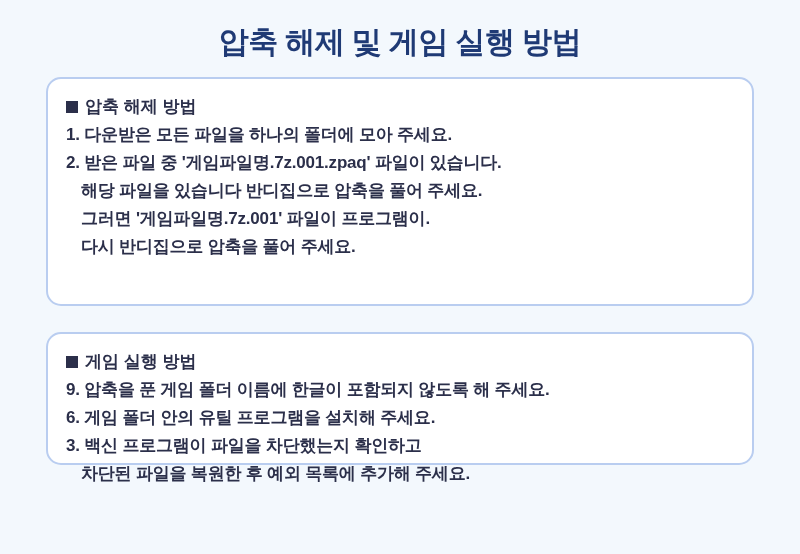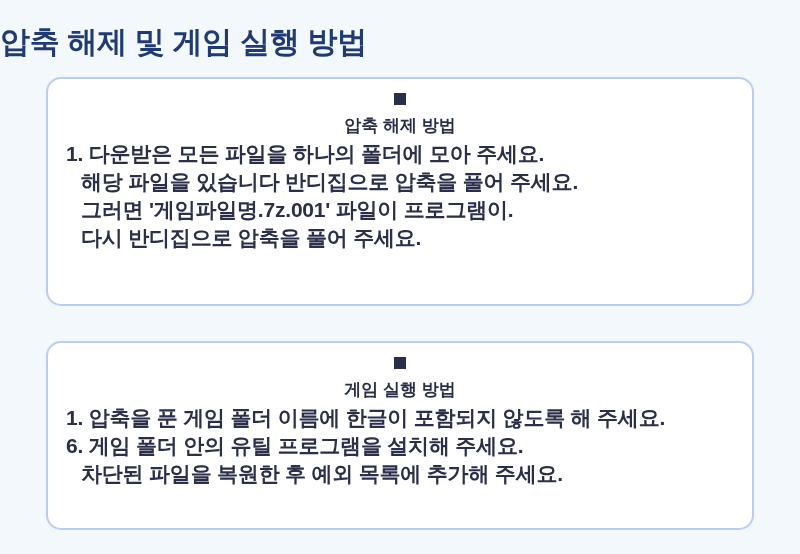--- a/index.html
+++ b/index.html
@@ -17,67 +17,68 @@
     position: relative;
     width: 800px;
     height: 554px;
     box-sizing: border-box;
   }
   .page-title {
     position: absolute;
     left: 0;
     top: 22px;
     width: 800px;
+    text-align: center;
     font-size: 30px;
     font-weight: bold;
     color: #1f3a75;
     letter-spacing: -0.3px;
     line-height: 40px;
     white-space: nowrap;
+    font-family: Liberation Serif, serif;
   }
   .card {
     position: absolute;
     left: 46px;
     width: 708px;
     box-sizing: border-box;
     background: #ffffff;
     border: 2px solid #b9cdf0;
     border-radius: 15px;
   }
   #card-unzip {
     top: 77px;
     height: 229px;
   }
   #card-run {
-    top: 341px;
-    height: 189px;
+    top: 332px;
+    height: 133px;
   }
   .card-inner {
     padding: 14px 18px 10px 18px;
   }
   .section-heading {
     font-size: 17px;
     font-weight: bold;
     color: #2b2f4a;
     line-height: 28px;
     white-space: nowrap;
     display: flex;
     align-items: center;
     gap: 7px;
-    flex-direction: column;
   }
   .bullet-square {
     display: inline-block;
     width: 12px;
     height: 12px;
     background: #2b2f4a;
     flex: 0 0 auto;
   }
   .line {
-    font-size: 21px;
+    font-size: 17px;
     font-weight: bold;
     color: #2b2f4a;
     line-height: 28px;
     white-space: nowrap;
     letter-spacing: -0.2px;
   }
   .line.cont {
     padding-left: 15px;
   }
 </style>
@@ -88,31 +89,33 @@
 
   <div class="page-title">압축 해제 및 게임 실행 방법</div>
 
   <div class="card" id="card-unzip">
     <div class="card-inner">
       <div class="section-heading">
         <span class="bullet-square"></span>
         <span>압축 해제 방법</span>
       </div>
       <div class="line">1. 다운받은 모든 파일을 하나의 폴더에 모아 주세요.</div>
+      <div class="line">2. 받은 파일 중 '게임파일명.7z.001.zpaq' 파일이 있습니다.</div>
       <div class="line cont">해당 파일을 있습니다 반디집으로 압축을 풀어 주세요.</div>
       <div class="line cont">그러면 '게임파일명.7z.001' 파일이 프로그램이.</div>
       <div class="line cont">다시 반디집으로 압축을 풀어 주세요.</div>
     </div>
   </div>
 
   <div class="card" id="card-run">
     <div class="card-inner">
       <div class="section-heading">
         <span class="bullet-square"></span>
         <span>게임 실행 방법</span>
       </div>
-      <div class="line">1. 압축을 푼 게임 폴더 이름에 한글이 포함되지 않도록 해 주세요.</div>
+      <div class="line">9. 압축을 푼 게임 폴더 이름에 한글이 포함되지 않도록 해 주세요.</div>
       <div class="line">6. 게임 폴더 안의 유틸 프로그램을 설치해 주세요.</div>
+      <div class="line">3. 백신 프로그램이 파일을 차단했는지 확인하고</div>
       <div class="line cont">차단된 파일을 복원한 후 예외 목록에 추가해 주세요.</div>
     </div>
   </div>
 
 </div>
 
 </body></html>

